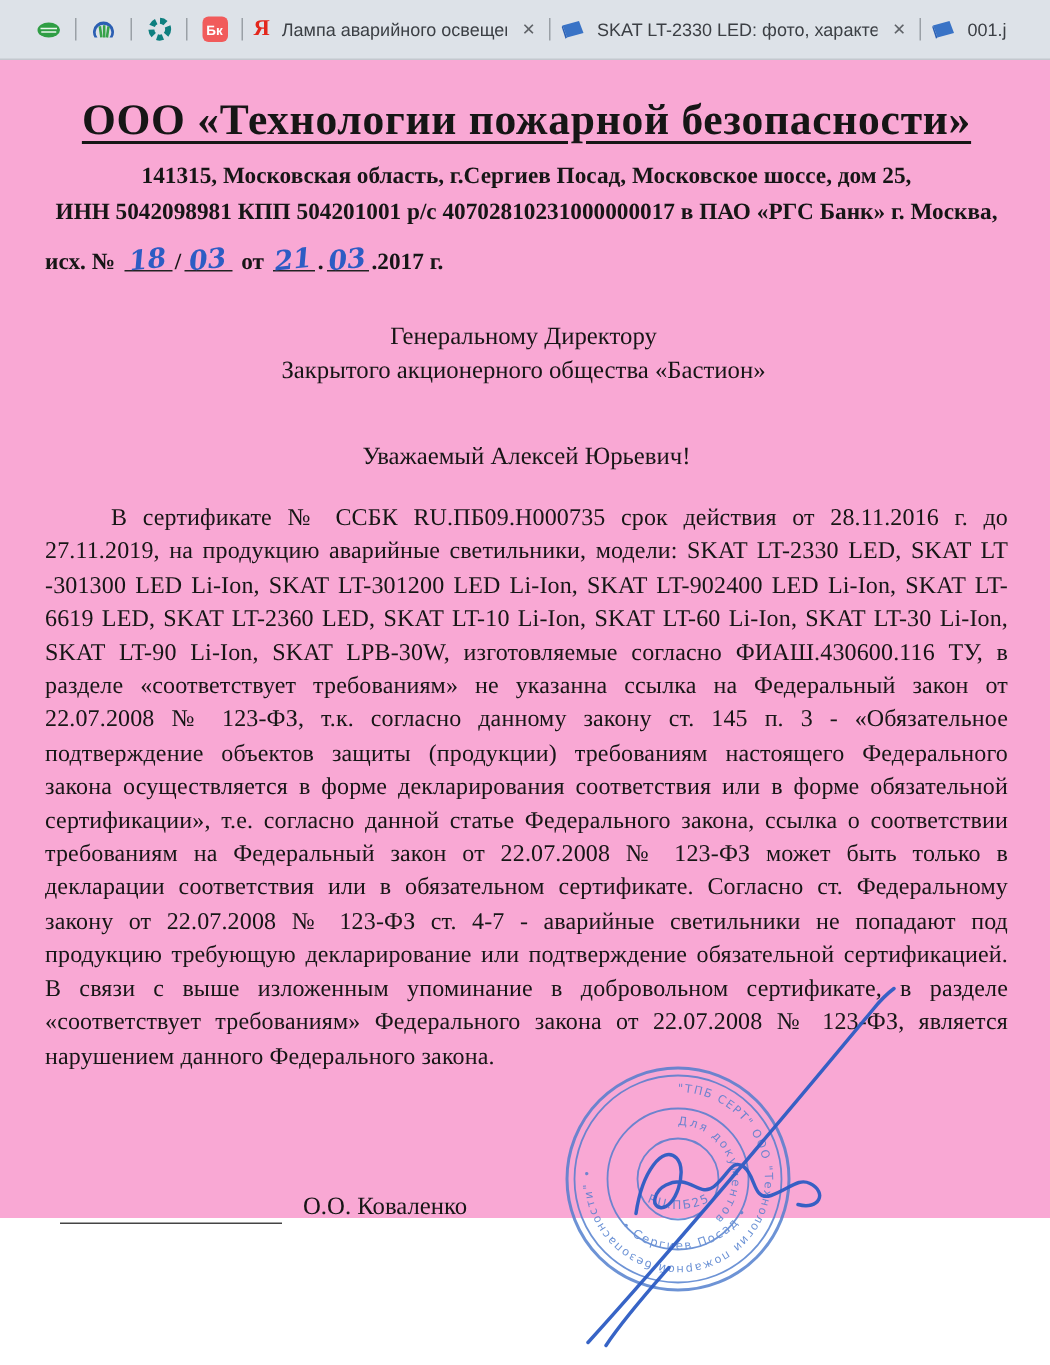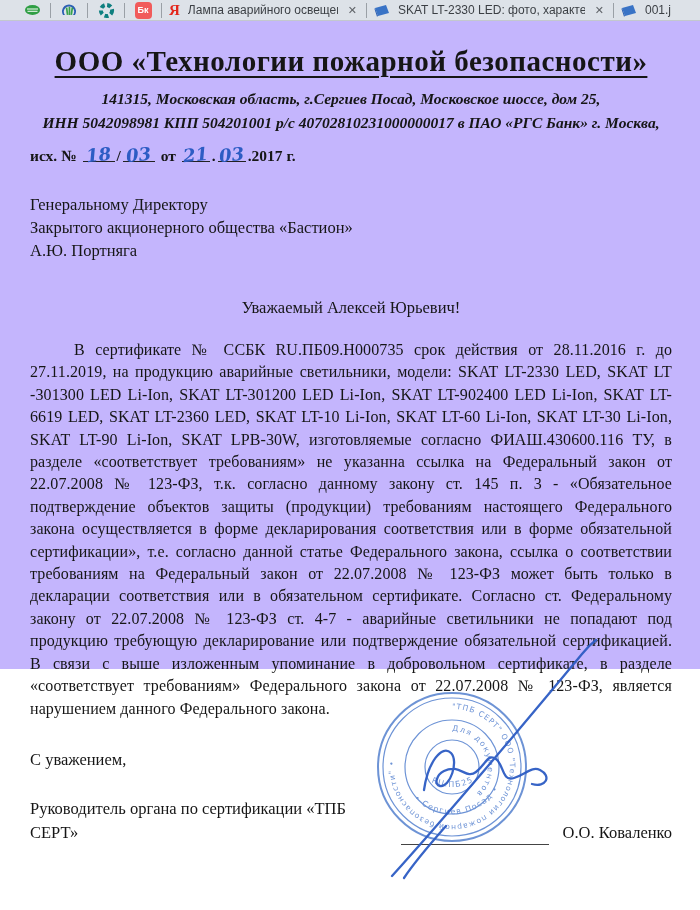--- a/index.html
+++ b/index.html
@@ -1,48 +1,48 @@
 <!DOCTYPE html>
 <html style="--ink_blue: #2d5cc4; --stamp_blue: #4e7ccd; --yandex_red: #e3271c; --bk_red: #f15b5b;"><head>
 <meta charset="utf-8">
 <style>
   * { box-sizing: border-box; margin: 0; padding: 0; }
   body { font-family: "Liberation Serif", serif; background: #fff; }
   .screen { position: relative; width: 700px; height: 910px; overflow: hidden; background: #fff; }
 
   
-  .tabbar { height: 21px; background: #dde2e8; border-bottom: 1px solid #c3c8ce;
+  .tabbar { height: 40px; background: #dde2e8; border-bottom: 1px solid #c3c8ce;
             display: flex; align-items: center; padding-left: 14px;
             font-family: "Liberation Sans", sans-serif; }
   .ptab { width: 36px; height: 28px; display: flex; align-items: center; justify-content: center; cursor: pointer; }
   .sep { width: 1px; height: 15px; background: #9aa0a6; flex: none; }
   .tab { height: 28px; display: flex; align-items: center; padding: 0 7px; gap: 8px; flex: none; cursor: pointer; }
   .tab-title { font-size: 12px; color: #3b3f44; white-space: nowrap; overflow: hidden; }
   .tab-close { color: #5f6368; font-size: 11px; padding: 0 2px; cursor: pointer; flex: none; }
   .yfav { color: var(--yandex_red, #e3271c); font: 700 15px "Liberation Serif", serif; flex: none; }
   .bk-badge { width: 17px; height: 17px; border-radius: 4px; background: var(--bk_red, #f15b5b);
               color: #fff; font: 700 9px "Liberation Sans", sans-serif;
               display: flex; align-items: center; justify-content: center; }
   .favsvg { display: block; flex: none; }
 
   
-  .page { position: relative; width: 700px; height: 648px; background: #c4b5fd;
+  .page { position: relative; width: 700px; height: 772px; background: #f9a8d4;
           color: #161616; padding: 24px 28px 0 30px; }
   .org-title { text-align: center; font-size: 29px; font-weight: 700; letter-spacing: .5px;
                text-decoration: underline; text-decoration-thickness: 2px; text-underline-offset: 5px; }
-  .hdr { text-align: center; font-weight: 700; font-size: 15.5px; line-height: 24px; font-style: italic; }
+  .hdr { text-align: center; font-weight: 700; font-size: 15.5px; line-height: 24px; }
   .hdr-wrap { margin-top: 9px; }
   .from { margin-top: 10px; font-weight: 700; font-size: 15.5px; line-height: 22px; }
   .refline { white-space: nowrap; }
   .slot { display: inline-block; min-width: 32px; text-align: center;
           border-bottom: 1.6px solid #222; margin: 0 2px; height: 17px; }
   .slot.sm { min-width: 28px; }
   .ink { display: inline-block; font-family: "DejaVu Serif", serif; font-style: italic; font-weight: 600;
          color: var(--ink_blue, #2d5cc4); font-size: 18px; line-height: 14px; transform: rotate(-6deg); }
-  .recipient { margin-top: 26px; text-align: left; font-size: 16.5px; line-height: 23px; padding-right: 4px; }
+  .recipient { margin-top: 26px; text-align: center; font-size: 16.5px; line-height: 23px; padding-right: 4px; }
   .recipient .r3 { margin-right: 92px; }
   .salutation { margin-top: 36px; text-align: center; font-size: 16.5px; }
   .body-par { margin-top: 21px; font-size: 16px; line-height: 22.4px; text-align: justify;
               text-indent: 44px; letter-spacing: .1px; }
   .signoff { margin-top: 28px; font-size: 16.5px; line-height: 24px; }
   .sig-row { display: flex; align-items: flex-end; margin-top: 1px; }
   .sig-line { width: 148px; border-bottom: 1.4px solid #444; height: 20px; margin-left: 10px; flex: none; }
   .sig-name { margin-left: 14px; flex: none; margin-top: 48px; }
 
   
@@ -126,31 +126,28 @@
         <span>исх. №</span>
         <span class="slot"><span class="ink">18</span></span><span>/</span><span class="slot"><span class="ink">03</span></span>
         <span>от</span>
         <span class="slot sm"><span class="ink">21</span></span><span>.</span><span class="slot sm"><span class="ink">03</span></span><span>.2017 г.</span>
       </div>
     </div>
 
     <div class="recipient">
       <div>Генеральному Директору</div>
       <div>Закрытого акционерного общества  «Бастион»</div>
-      <div class="r3">А.Ю. Портняга</div>
     </div>
 
     <div class="salutation">Уважаемый Алексей Юрьевич!</div>
 
     <div class="body-par">В сертификате № ССБК RU.ПБ09.Н000735 срок действия от 28.11.2016 г. до 27.11.2019, на продукцию аварийные светильники, модели: SKAT LT-2330 LED, SKAT LT -301300 LED Li-Ion, SKAT LT-301200 LED Li-Ion, SKAT LT-902400 LED Li-Ion, SKAT LT-6619 LED, SKAT LT-2360 LED, SKAT LT-10 Li-Ion, SKAT LT-60 Li-Ion, SKAT LT-30 Li-Ion, SKAT LT-90 Li-Ion, SKAT LPB-30W, изготовляемые согласно ФИАШ.430600.116 ТУ, в разделе «соответствует требованиям» не указанна ссылка на Федеральный закон от 22.07.2008 № 123-ФЗ, т.к. согласно данному закону ст. 145 п. 3  - «Обязательное подтверждение объектов защиты (продукции) требованиям настоящего Федерального закона осуществляется в форме декларирования соответствия или в форме обязательной сертификации», т.е. согласно данной статье Федерального закона, ссылка о соответствии требованиям на Федеральный закон от 22.07.2008 № 123-ФЗ может быть только в декларации соответствия или в обязательном сертификате. Согласно ст. Федеральному закону от 22.07.2008 № 123-ФЗ ст. 4-7  - аварийные светильники не попадают под продукцию требующую декларирование или подтверждение обязательной сертификацией. В связи с выше изложенным упоминание в добровольном сертификате, в разделе «соответствует требованиям» Федерального закона от 22.07.2008 № 123-ФЗ, является нарушением данного Федерального закона.</div>
 
     <div class="signoff">
-      <div>С уважением,</div>
       <div class="sig-row">
-        <span>Руководитель органа по сертификации «ТПБ СЕРТ»</span>
         <span class="sig-line"></span>
         <span class="sig-name">О.О. Коваленко</span>
       </div>
     </div>
 
     <svg class="stamp-sig" width="290" height="270" viewBox="0 0 290 270">
       <defs>
         <path id="arcOuter" d="M100,81 a58,58 0 1 1 -0.1,0"></path>
         <path id="arcInner" d="M100,103 a36,36 0 1 1 -0.1,0"></path>
         <path id="arcCenter" d="M68,146 a46,46 0 0 0 64,0"></path>

